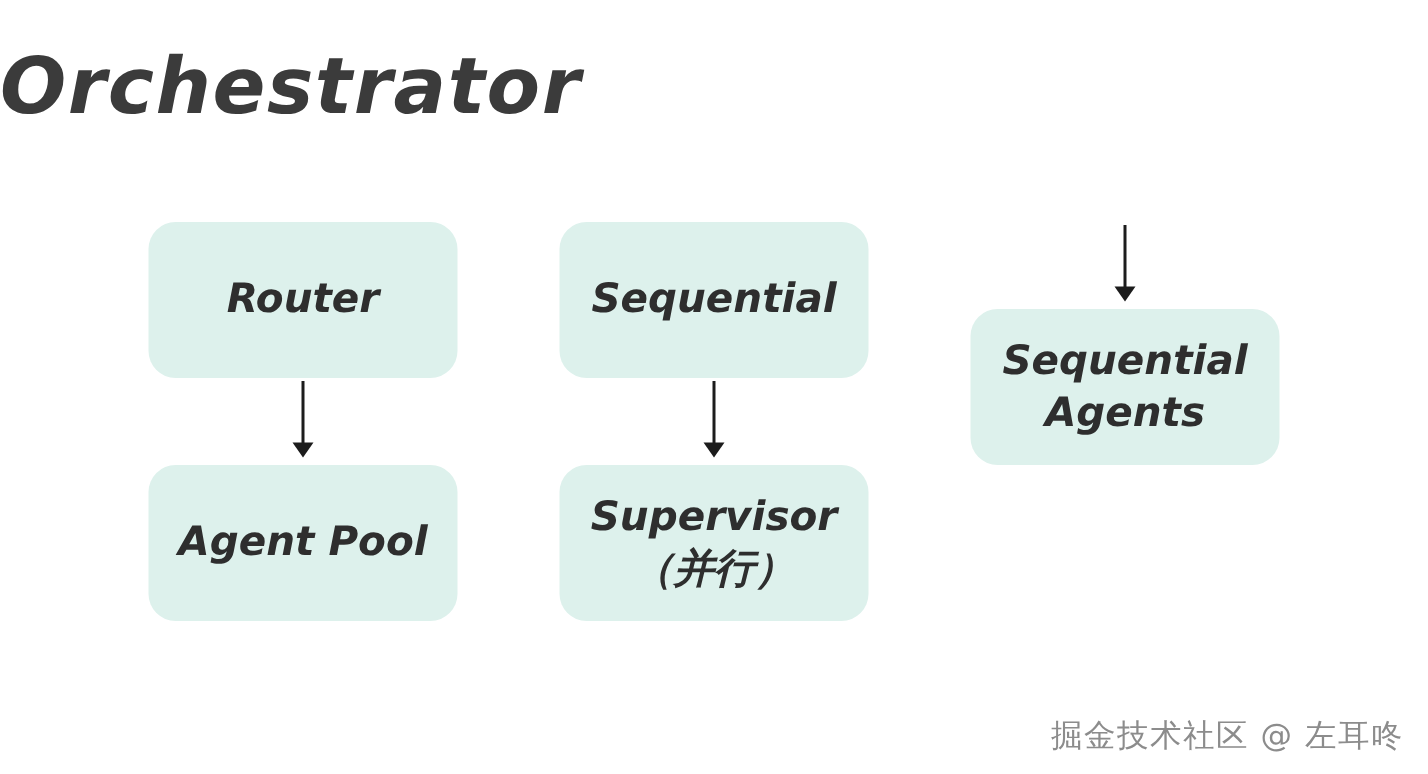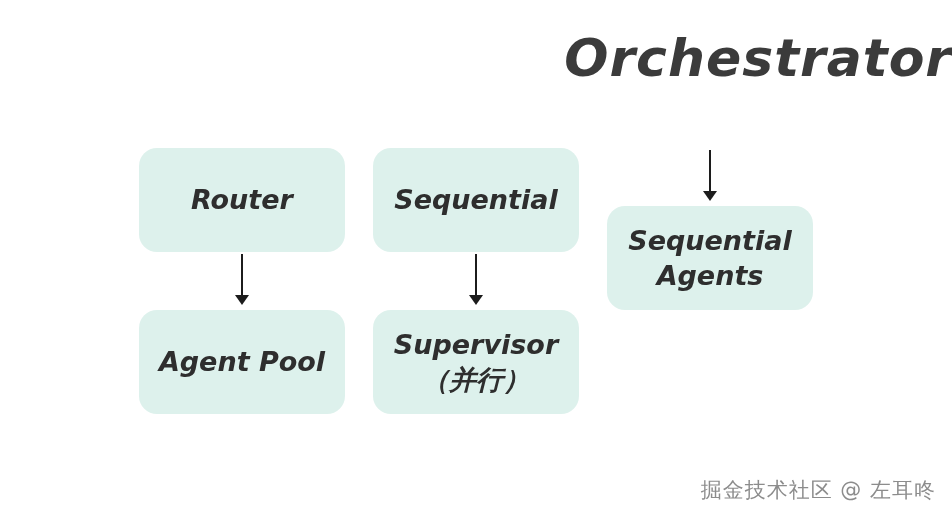--- a/index.html
+++ b/index.html
@@ -4,32 +4,32 @@
   <style>
     * { margin: 0; padding: 0; box-sizing: border-box; }
     html, body { width: 952px; height: 516px; }
     body {
       background: #ffffff;
       font-family: "DejaVu Sans", sans-serif;
       position: relative;
       overflow: hidden;
     }
     .title {
-      text-align: right;
+      text-align: left;
       padding-top: 28px;
       font-size: 52px;
       font-weight: bold;
       font-style: italic;
       color: #3b3b3b;
       letter-spacing: 1px;
     }
     .columns {
       display: flex;
       justify-content: center;
-      gap: 28px;
+      gap: 68px;
       margin-top: 60px;
     }
     .column {
       display: flex;
       flex-direction: column;
       align-items: center;
     }
     .node {
       width: 206px;
       min-height: 104px;

